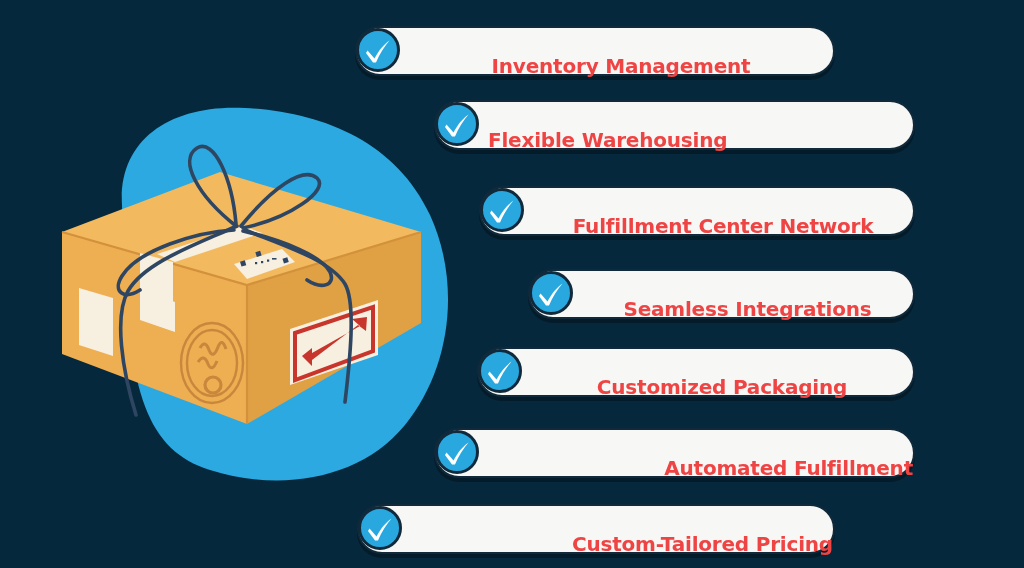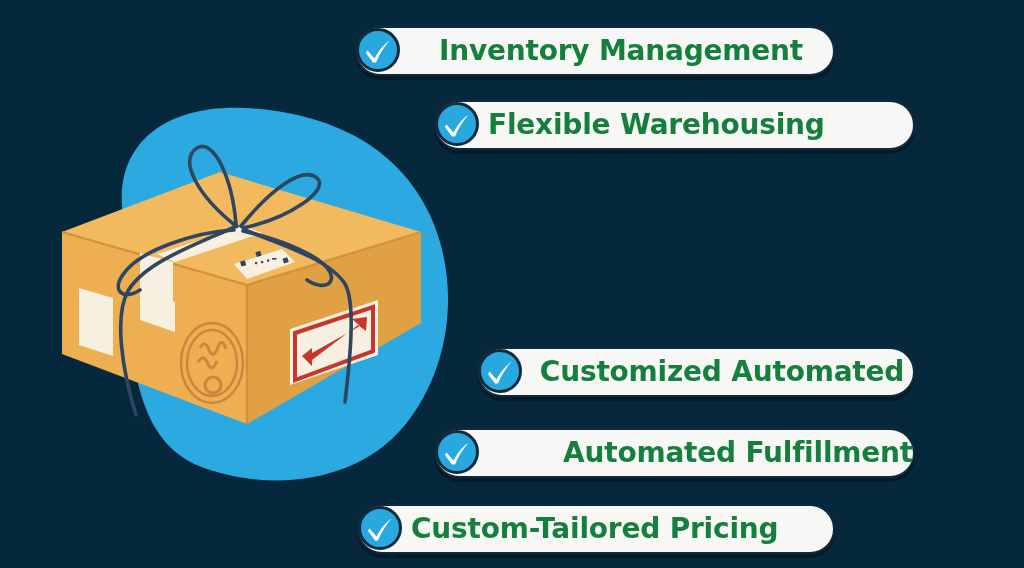--- a/index.html
+++ b/index.html
@@ -50,25 +50,26 @@
     background: #f7f7f5;
     border: 2.5px solid #112a3b;
     border-radius: 26px;
     display: flex;
     align-items: center;
     box-shadow: 0 4px 0 rgba(3,18,28,0.55);
   }
   .feature-label {
     position: absolute;
     white-space: nowrap;
-    color: #15803d;
-    font-size: 28px;
+    color: #ef4444;
+    font-size: 20px;
     font-weight: 700;
     letter-spacing: -0.2px;
     line-height: 1;
+    margin-top: 15px;
   }
   
   .check-badge {
     position: absolute;
     width: 46px;
     height: 46px;
     left: -2px;
     top: -1px;
   }
   .check-badge svg {
@@ -172,31 +173,51 @@
       <span class="check-badge">
         <svg viewBox="0 0 46 46" xmlns="http://www.w3.org/2000/svg">
           <circle cx="23" cy="23" r="20.5" fill="#29a8e0" stroke="#112a3b" stroke-width="3"></circle>
           <path d="M 12.5 23.5 L 19.5 31.5 C 24 23 29 17.5 34.5 13.5
                    C 29.5 19.5 24.5 27 21 35.5 L 18 35.5 L 11 26 Z" fill="#ffffff"></path>
         </svg>
       </span>
       <span class="feature-label" style="left: 52px; right: 0px; text-align: left; top: 50%; transform: translateY(-50%);">Flexible Warehousing</span>
     </div>
 
-
+    <div class="feature-row" style="left: 479px; top: 186px; width: 436px;">
+      <span class="check-badge">
+        <svg viewBox="0 0 46 46" xmlns="http://www.w3.org/2000/svg">
+          <circle cx="23" cy="23" r="20.5" fill="#29a8e0" stroke="#112a3b" stroke-width="3"></circle>
+          <path d="M 12.5 23.5 L 19.5 31.5 C 24 23 29 17.5 34.5 13.5
+                   C 29.5 19.5 24.5 27 21 35.5 L 18 35.5 L 11 26 Z" fill="#ffffff"></path>
+        </svg>
+      </span>
+      <span class="feature-label" style="left: 52px; right: 0px; text-align: center; top: 50%; transform: translateY(-50%);">Fulfillment Center Network</span>
+    </div>
+
+    <div class="feature-row" style="left: 528px; top: 269px; width: 387px;">
+      <span class="check-badge">
+        <svg viewBox="0 0 46 46" xmlns="http://www.w3.org/2000/svg">
+          <circle cx="23" cy="23" r="20.5" fill="#29a8e0" stroke="#112a3b" stroke-width="3"></circle>
+          <path d="M 12.5 23.5 L 19.5 31.5 C 24 23 29 17.5 34.5 13.5
+                   C 29.5 19.5 24.5 27 21 35.5 L 18 35.5 L 11 26 Z" fill="#ffffff"></path>
+        </svg>
+      </span>
+      <span class="feature-label" style="left: 52px; right: 0px; text-align: center; top: 50%; transform: translateY(-50%);">Seamless Integrations</span>
+    </div>
 
     <div class="feature-row" style="left: 477px; top: 347px; width: 438px;">
       <span class="check-badge">
         <svg viewBox="0 0 46 46" xmlns="http://www.w3.org/2000/svg">
           <circle cx="23" cy="23" r="20.5" fill="#29a8e0" stroke="#112a3b" stroke-width="3"></circle>
           <path d="M 12.5 23.5 L 19.5 31.5 C 24 23 29 17.5 34.5 13.5
                    C 29.5 19.5 24.5 27 21 35.5 L 18 35.5 L 11 26 Z" fill="#ffffff"></path>
         </svg>
       </span>
-      <span class="feature-label" style="left: 52px; right: 0px; text-align: center; top: 50%; transform: translateY(-50%);">Customized Automated</span>
+      <span class="feature-label" style="left: 52px; right: 0px; text-align: center; top: 50%; transform: translateY(-50%);">Customized Packaging</span>
     </div>
 
     <div class="feature-row" style="left: 434px; top: 428px; width: 481px;">
       <span class="check-badge">
         <svg viewBox="0 0 46 46" xmlns="http://www.w3.org/2000/svg">
           <circle cx="23" cy="23" r="20.5" fill="#29a8e0" stroke="#112a3b" stroke-width="3"></circle>
           <path d="M 12.5 23.5 L 19.5 31.5 C 24 23 29 17.5 34.5 13.5
                    C 29.5 19.5 24.5 27 21 35.5 L 18 35.5 L 11 26 Z" fill="#ffffff"></path>
         </svg>
       </span>
@@ -204,17 +225,17 @@
     </div>
 
     <div class="feature-row" style="left: 357px; top: 504px; width: 478px;">
       <span class="check-badge">
         <svg viewBox="0 0 46 46" xmlns="http://www.w3.org/2000/svg">
           <circle cx="23" cy="23" r="20.5" fill="#29a8e0" stroke="#112a3b" stroke-width="3"></circle>
           <path d="M 12.5 23.5 L 19.5 31.5 C 24 23 29 17.5 34.5 13.5
                    C 29.5 19.5 24.5 27 21 35.5 L 18 35.5 L 11 26 Z" fill="#ffffff"></path>
         </svg>
       </span>
-      <span class="feature-label" style="left: 52px; right: 0px; text-align: left; top: 50%; transform: translateY(-50%);">Custom-Tailored Pricing</span>
+      <span class="feature-label" style="left: 36px; right: 0px; text-align: right; top: 50%; transform: translateY(-50%);">Custom-Tailored Pricing</span>
     </div>
 
   </div>
 </div>
 
 </body></html>

